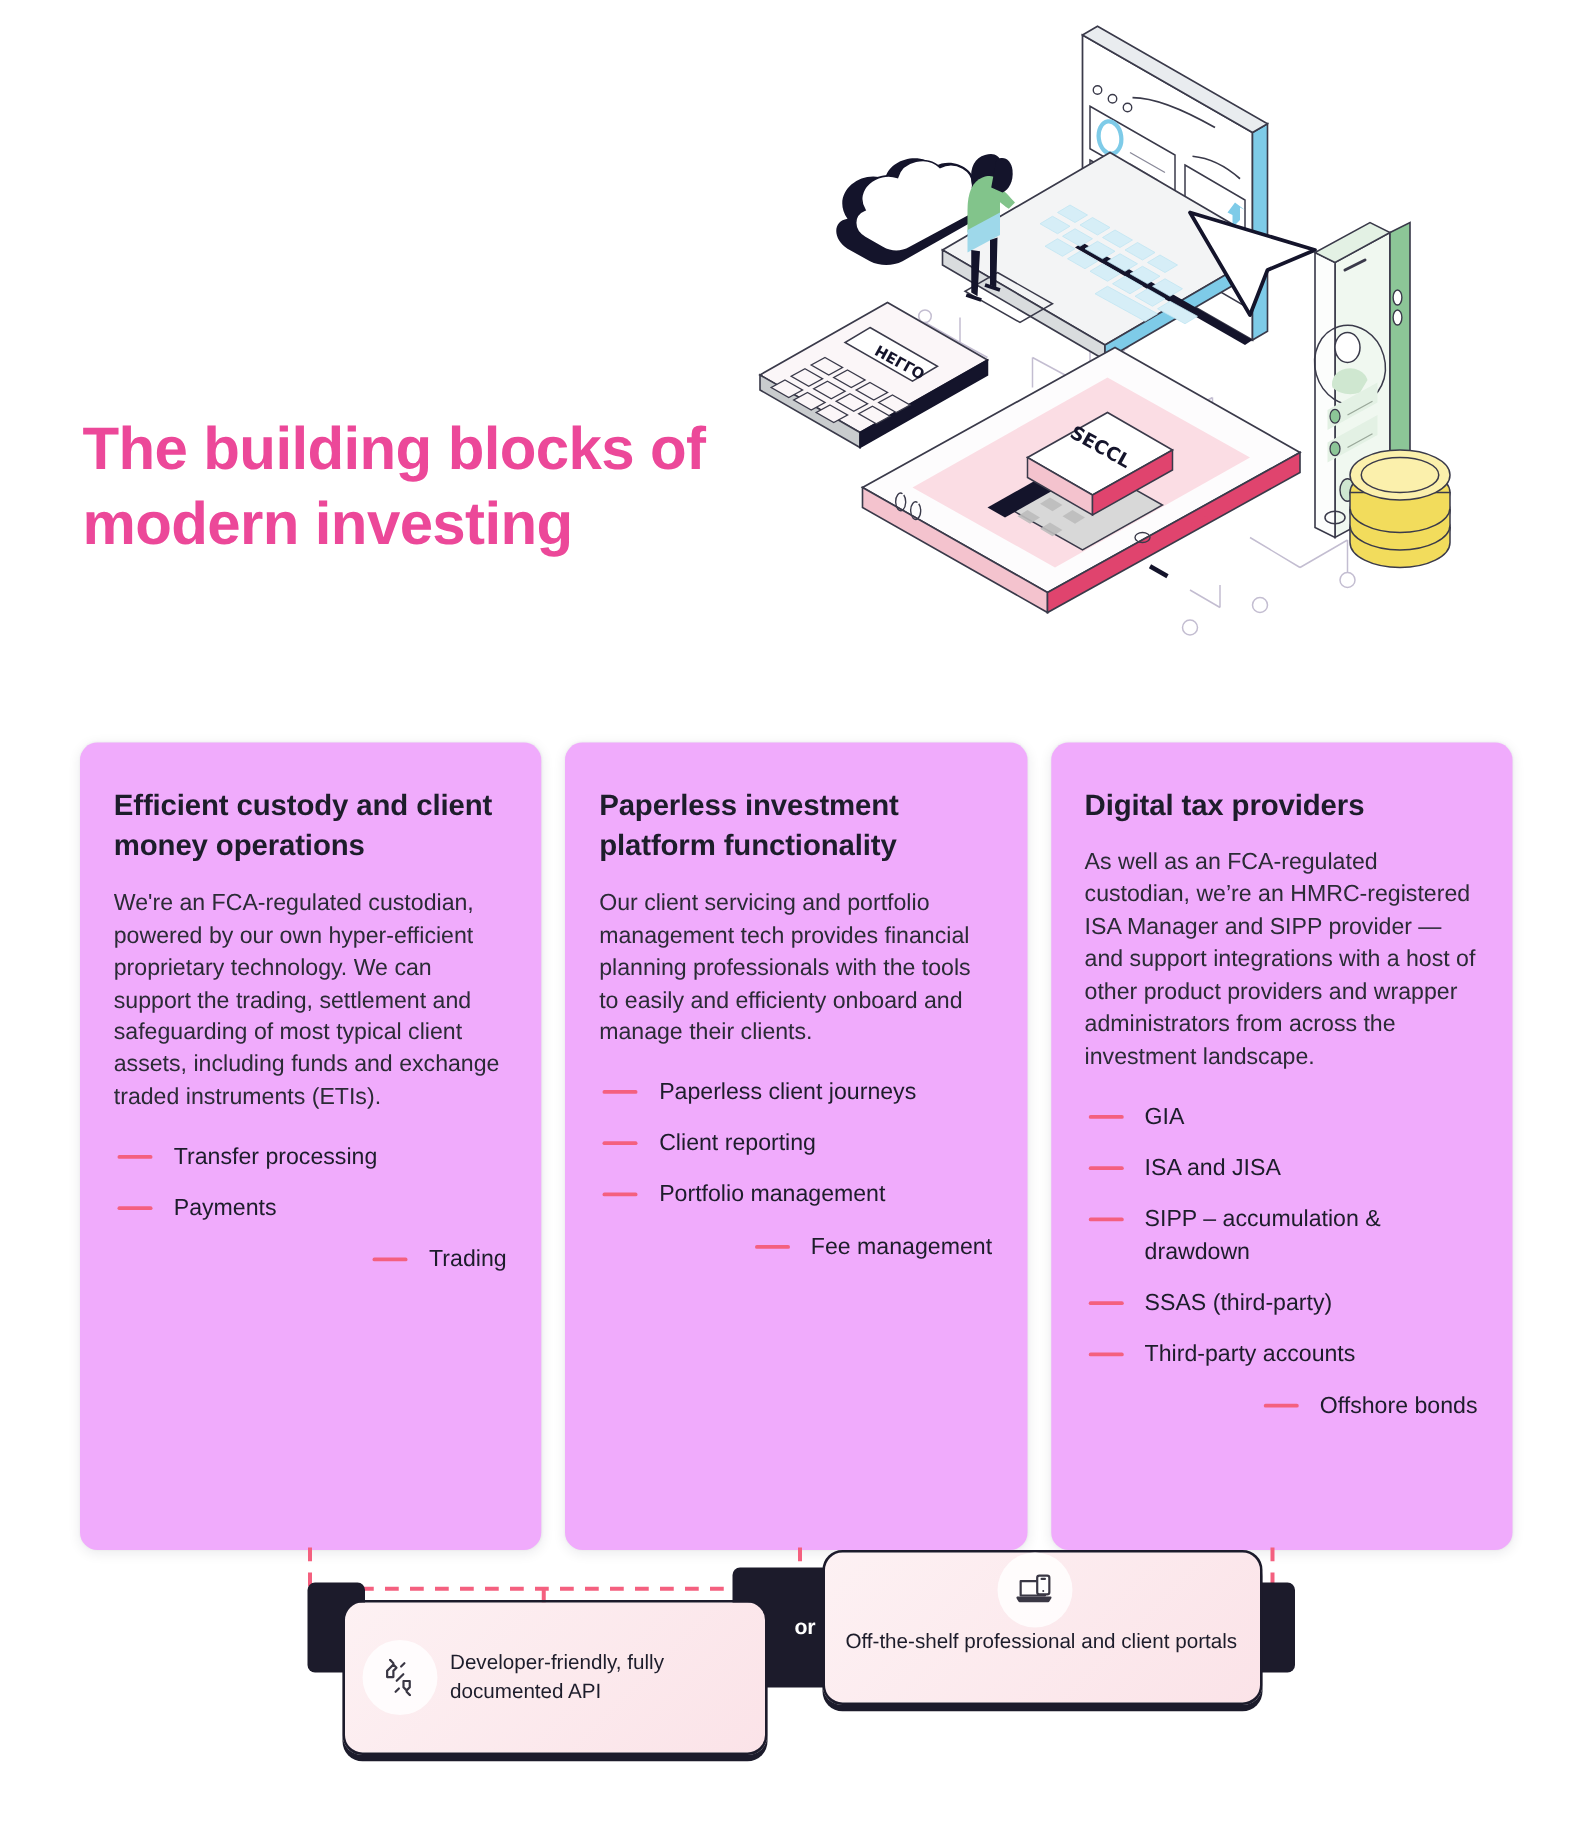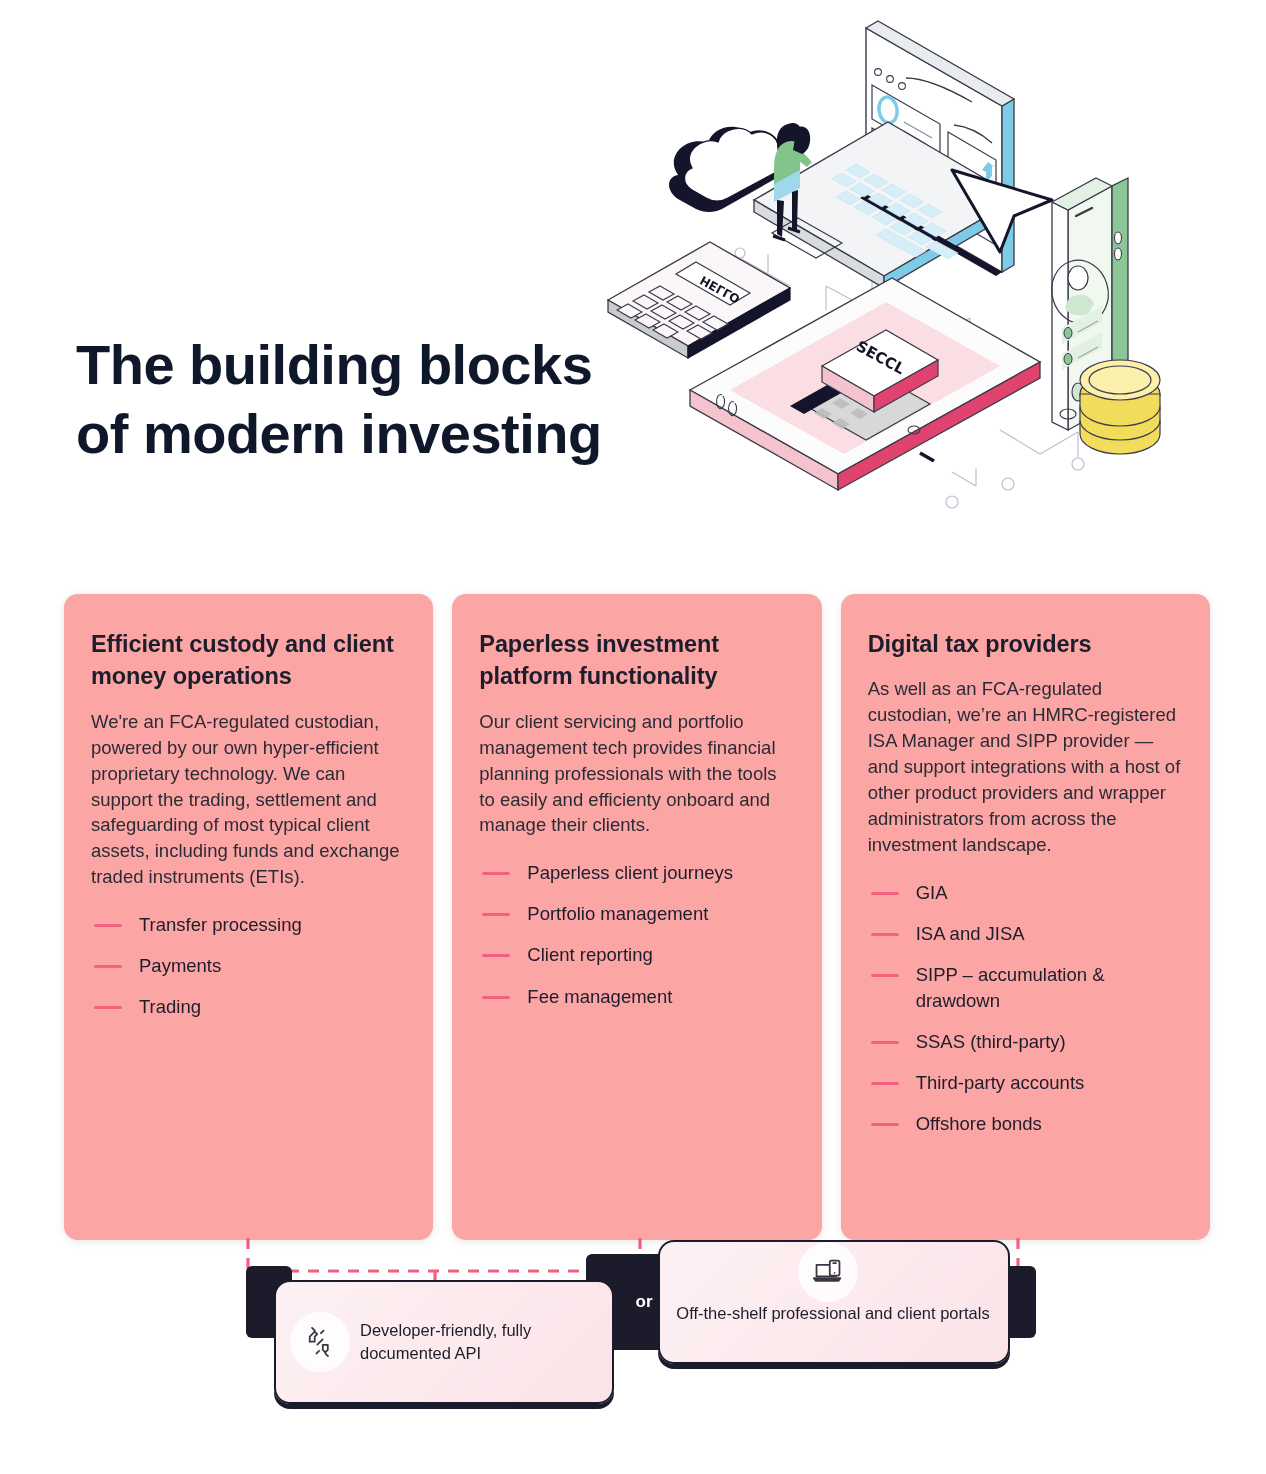--- a/index.html
+++ b/index.html
@@ -7,45 +7,45 @@
     width: 1266px; height: 1474px;
     background: #ffffff;
     font-family: "Liberation Sans", sans-serif;
     overflow: hidden;
   }
   .page { position: relative; width: 1266px; height: 1474px; }
 
   
   .hero-title {
     position: absolute;
-    left: 76px; top: 330px;
+    left: 66px; top: 330px;
     width: 560px;
-    font-size: 56px;
+    font-size: 48px;
     line-height: 1.24;
     font-weight: 800;
     letter-spacing: -0.5px;
-    color: #0f172a;
+    color: #ec4899;
   }
   .illustration {
     position: absolute;
     left: 600px; top: 10px;
     width: 640px; height: 540px;
   }
 
   
   .cards {
     position: absolute;
     left: 64px; top: 594px;
     width: 1146px; height: 646px;
     display: flex;
     gap: 19px;
   }
   .card {
     flex: 1 1 0;
-    background: #fca5a5;
+    background: #f0abfc;
     border-radius: 14px;
     box-shadow: 0 2px 10px rgba(20,20,43,0.09), 0 0 2px rgba(20,20,43,0.06);
     padding: 34px 28px 30px 27px;
     position: relative;
   }
   .card-title {
     font-size: 23.5px;
     line-height: 1.38;
     font-weight: 700;
     color: #1d1d2b;
@@ -57,21 +57,21 @@
     line-height: 1.4;
     color: #2b2b36;
     font-weight: 400;
   }
   .bullets { margin-top: 22px; }
   .bullet {
     display: flex;
     align-items: flex-start;
     margin-bottom: 15px;
   }
-  .bullet:last-child { margin-bottom: 0; }
+  .bullet:last-child { margin-bottom: 0; justify-content: flex-end; }
   .bullet-dash {
     flex: 0 0 auto;
     width: 28px; height: 3px;
     background: #f4607f;
     margin: 12px 17px 0 3px;
     border-radius: 2px;
   }
   .bullet-label {
     font-size: 18.5px;
     line-height: 1.41;
@@ -378,25 +378,25 @@
     <section class="card">
       <h2 class="card-title">Paperless investment platform functionality</h2>
       <p class="card-body">Our client servicing and portfolio management tech provides financial planning professionals with the tools to easily and efficienty onboard and manage their clients.</p>
       <ul class="bullets">
         <li class="bullet">
           <span class="bullet-dash"></span>
           <span class="bullet-label">Paperless client journeys</span>
         </li>
         <li class="bullet">
           <span class="bullet-dash"></span>
+          <span class="bullet-label">Client reporting</span>
+        </li>
+        <li class="bullet">
+          <span class="bullet-dash"></span>
           <span class="bullet-label">Portfolio management</span>
-        </li>
-        <li class="bullet">
-          <span class="bullet-dash"></span>
-          <span class="bullet-label">Client reporting</span>
         </li>
         <li class="bullet">
           <span class="bullet-dash"></span>
           <span class="bullet-label">Fee management</span>
         </li>
       </ul>
     </section>
 
     <section class="card">
       <h2 class="card-title">Digital tax providers</h2>

